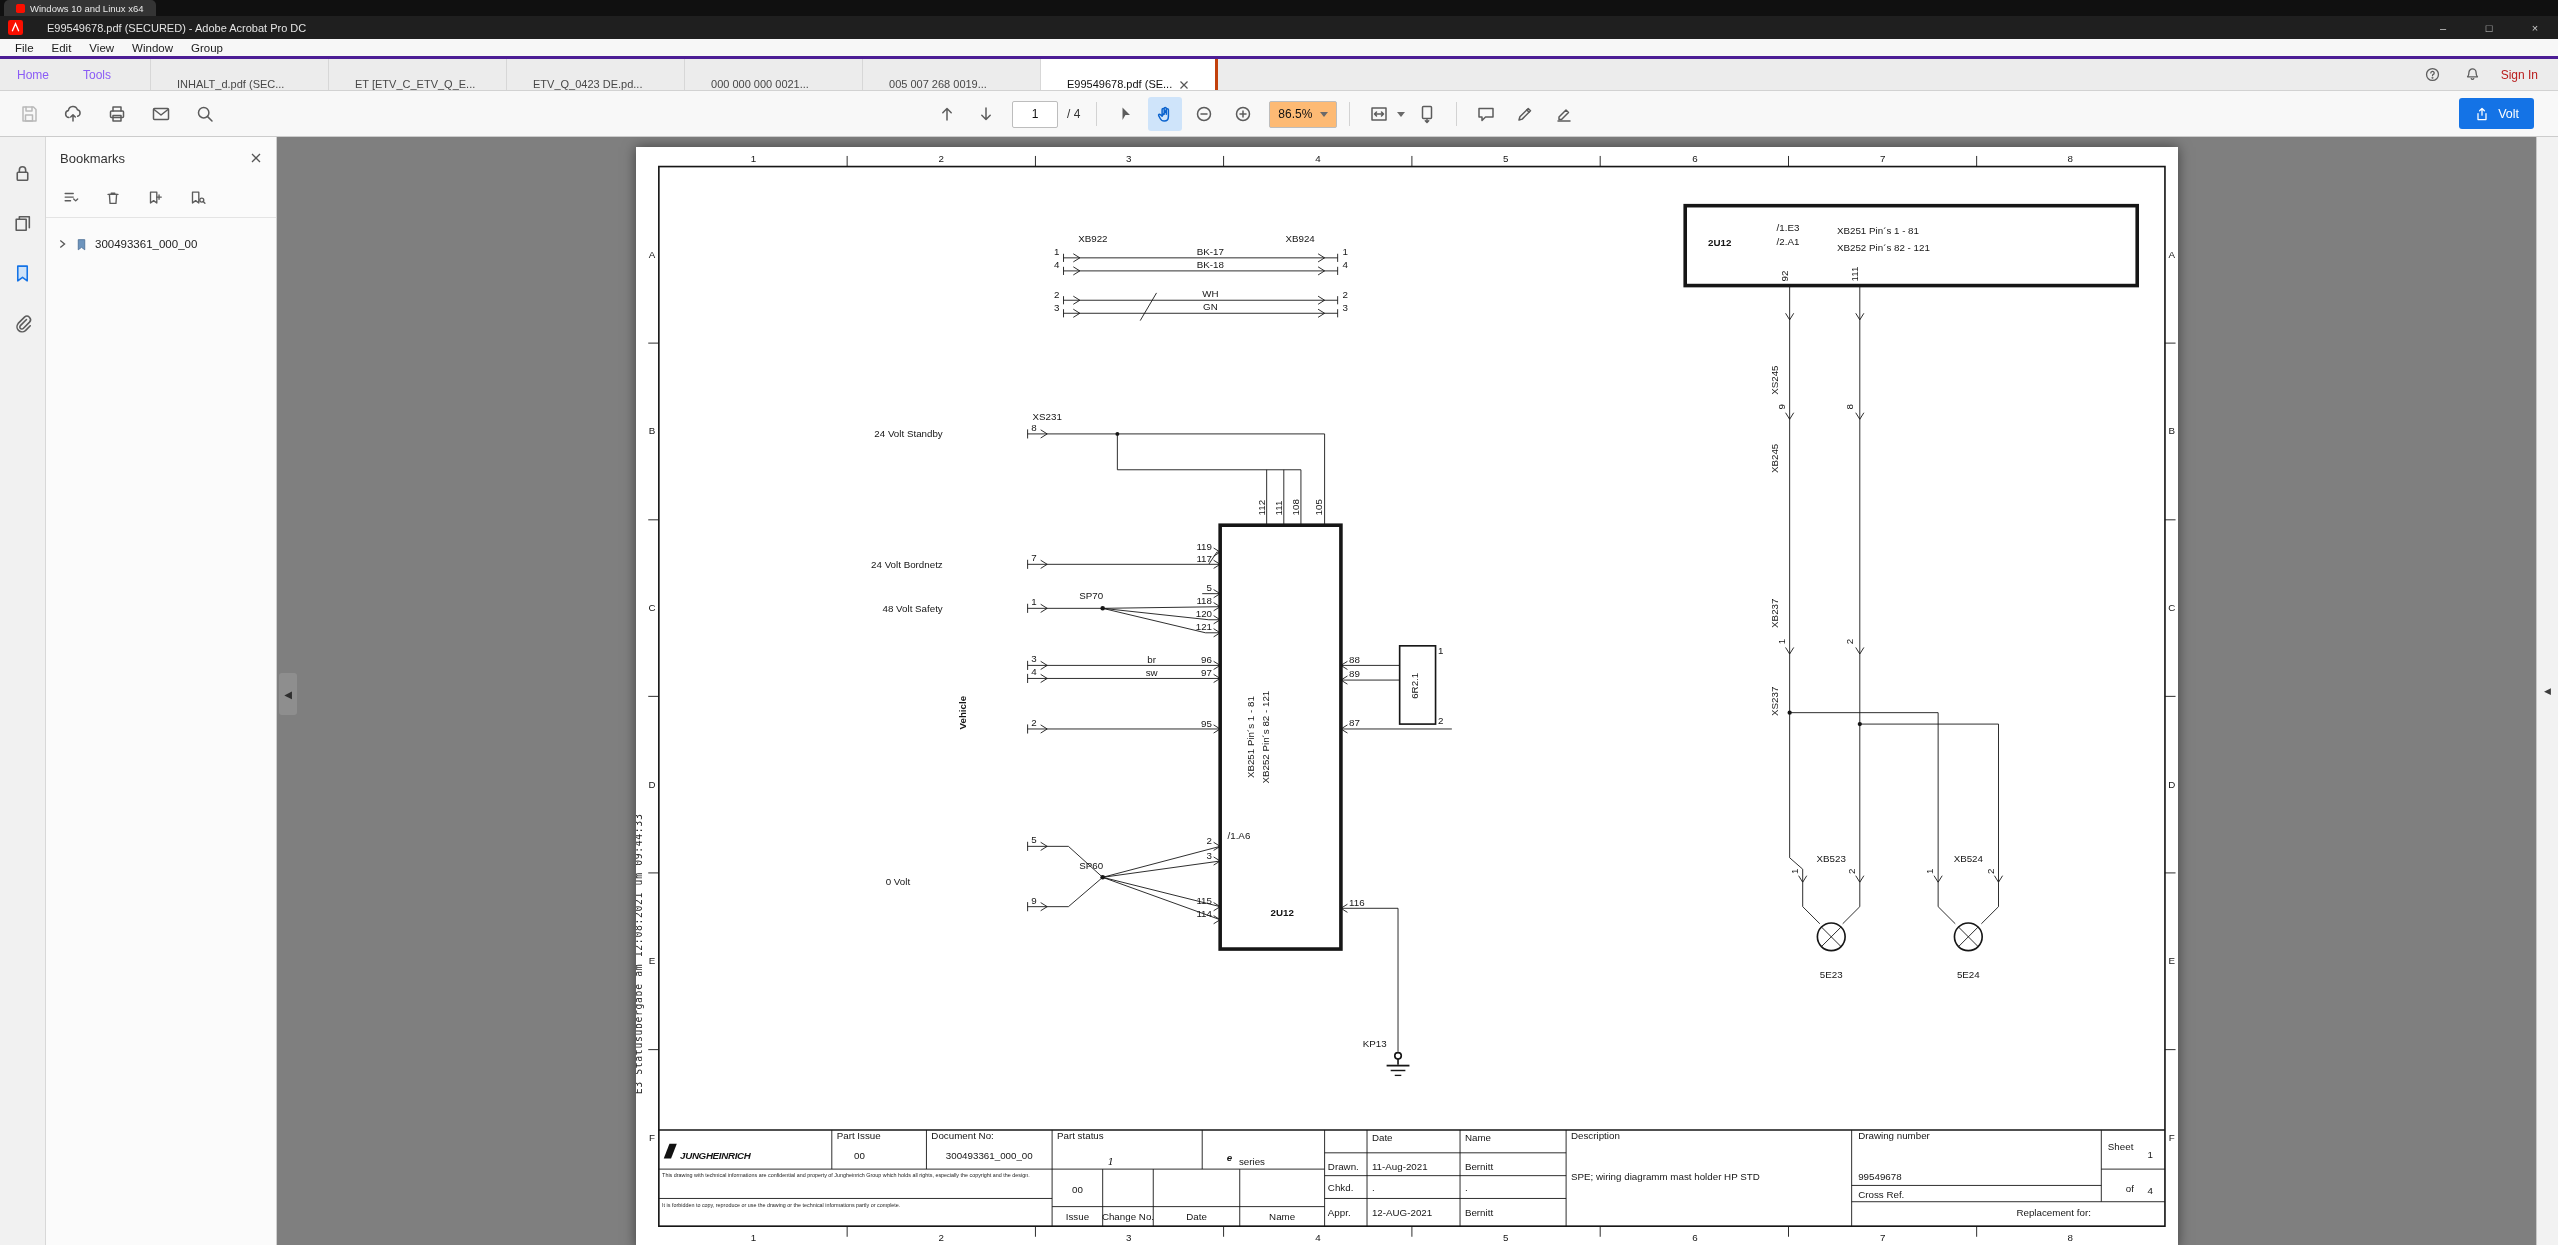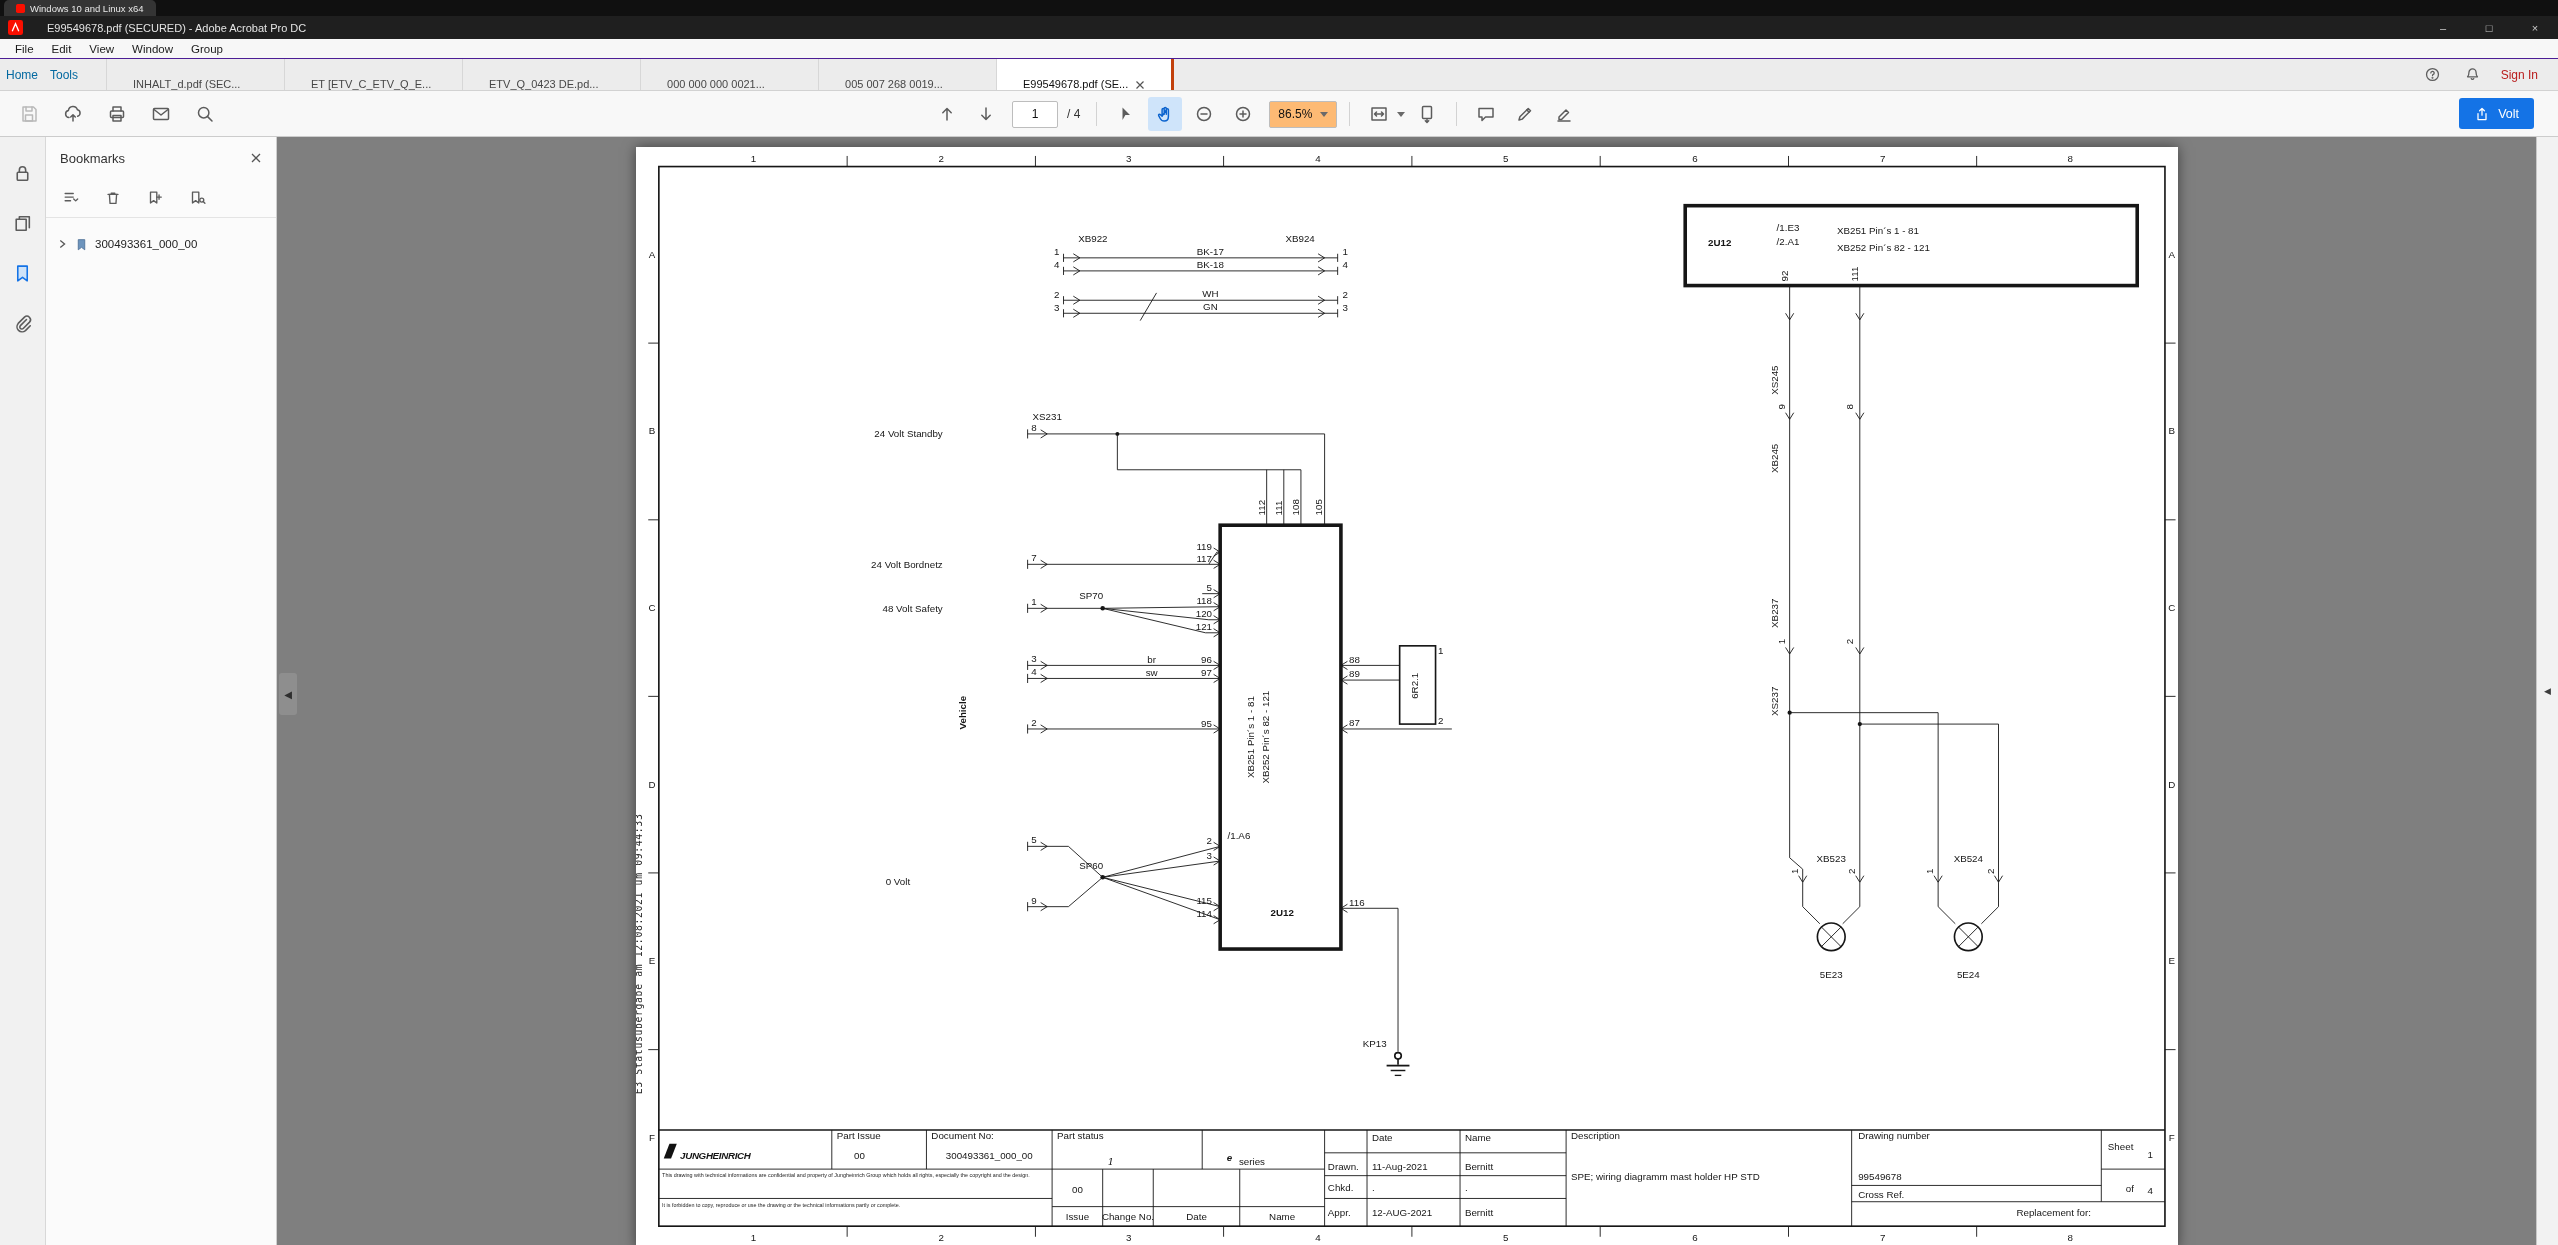--- a/index.html
+++ b/index.html
@@ -4,24 +4,24 @@
 <style>
   html,body{margin:0;padding:0}
   body{width:2558px;height:1245px;overflow:hidden;position:relative;background:#7f7f7f;font-family:"Liberation Sans",sans-serif;color:#222}
   
   .vm-bar{position:absolute;left:0;top:0;width:100%;height:16px;background:#101010}
   .vm-tab{position:absolute;left:4px;top:0;height:16px;display:flex;align-items:center;gap:5px;padding:0 12px;background:#343434;color:#e8e8e8;font-size:9.5px;border-radius:5px 5px 0 0}
   .title-bar{position:absolute;left:0;top:16px;width:100%;height:23px;background:#1f1f1f;display:flex;align-items:center}
   .tb-title{font-size:11px;color:#e4e4e4;margin-left:24px}
   .win-controls{margin-left:auto;display:flex;height:100%}
   .win-btn{width:46px;height:100%;display:flex;align-items:center;justify-content:center;font-size:11px;color:#c9c9c9}
-  .menu-bar{position:absolute;left:0;top:39px;width:100%;height:20px;background:#f7f7f7;border-bottom:1px solid #4c1d95;box-sizing:border-box;display:flex;align-items:center;font-size:11.5px;color:#1a1a1a;padding-left:6px}
+  .menu-bar{position:absolute;left:0;top:39px;width:100%;height:20px;background:#f7f7f7;border-bottom:3px solid #4c1d95;box-sizing:border-box;display:flex;align-items:center;font-size:11.5px;color:#1a1a1a;padding-left:6px}
   .menu-item{padding:0 9px}
   .tab-bar{position:absolute;left:0;top:59px;width:100%;height:32px;background:#ececec;border-bottom:1px solid #d2d2d2;box-sizing:border-box;display:flex;align-items:stretch}
-  .text-tab{display:flex;align-items:center;padding:0 6px;font-size:12px;color:#0369a1}
+  .text-tab{display:flex;align-items:center;padding:0 17px;font-size:12px;color:#8b5cf6}
   .doc-tabs{display:flex;margin-left:22px}
   .doc-tab{width:178px;display:flex;align-items:flex-end;gap:6px;padding:0 26px;border-left:1px solid #d7d7d7;box-sizing:border-box}
   .doc-tab:last-child{border-right:3px solid #c2410c}
   .doc-tab span.lbl{font-size:11px;color:#474747;white-space:nowrap;overflow:hidden;text-overflow:ellipsis}
   .doc-tab.active{background:#fff}
   .doc-tab.active span.lbl{color:#111}
   .tab-close{margin-left:auto;flex:0 0 auto;display:flex}
   .tabbar-right{margin-left:auto;display:flex;align-items:center;gap:16px;padding-right:20px}
   .signin{font-size:12px;color:#b91c1c}
   .toolbar{position:absolute;left:0;top:91px;width:100%;height:46px;background:#f8f8f8;border-bottom:1px solid #cccccc;box-sizing:border-box}

